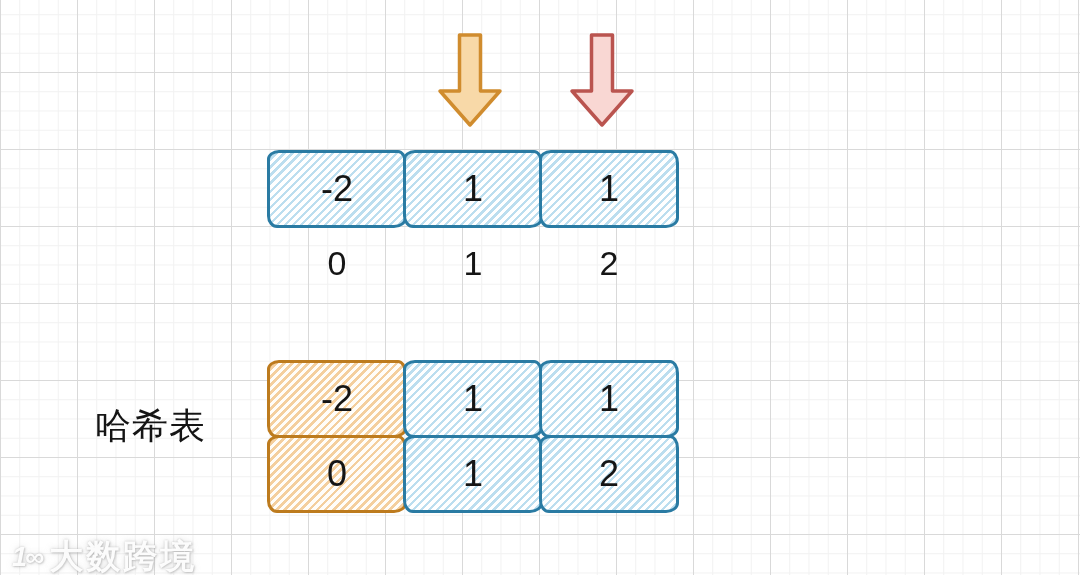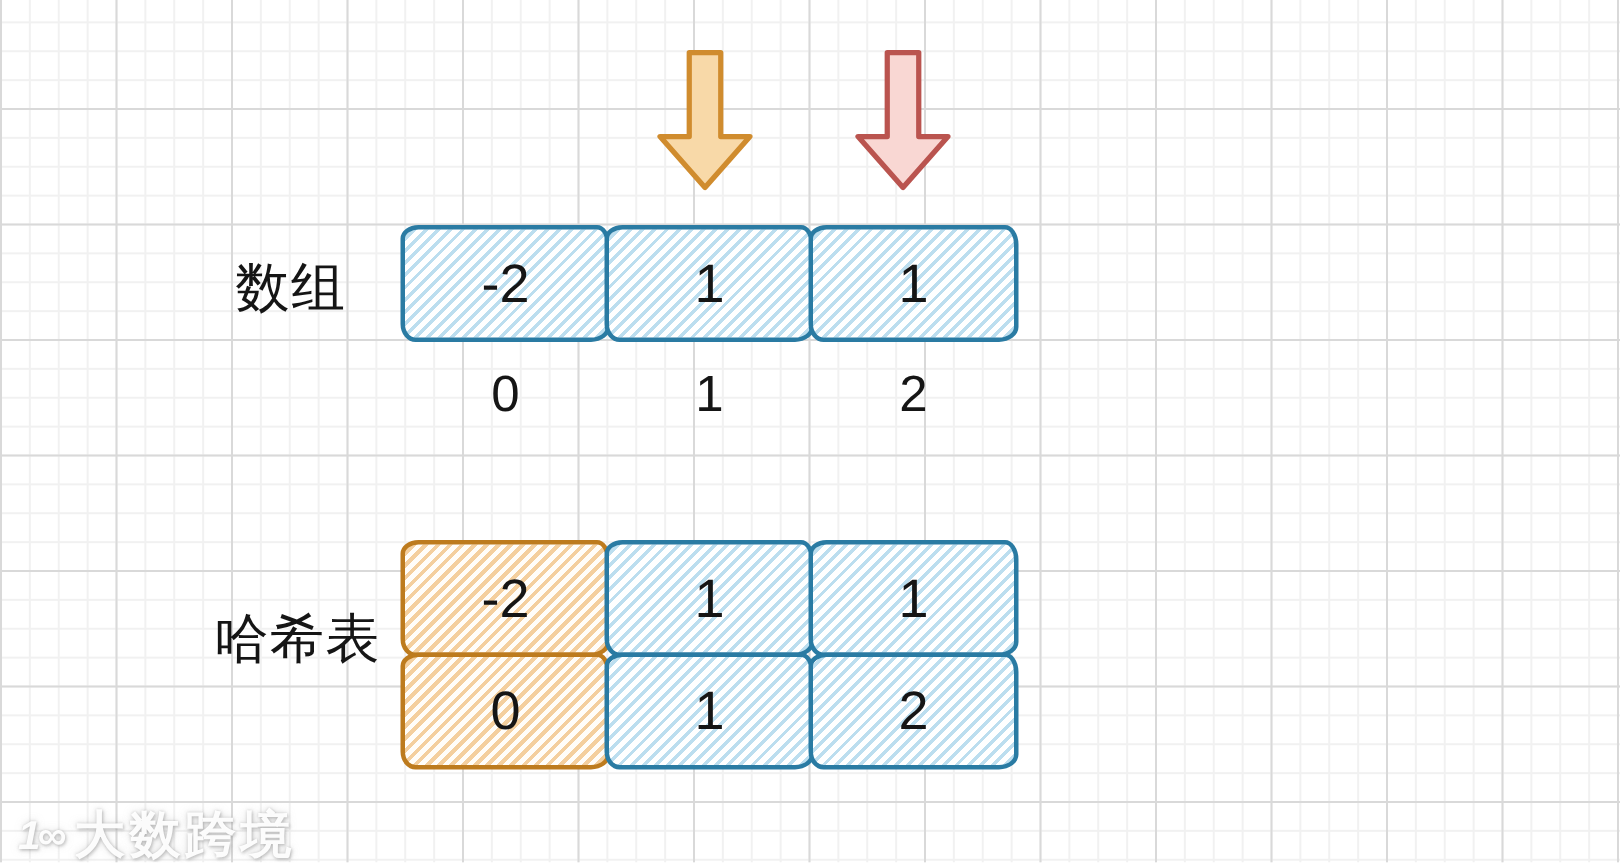--- a/index.html
+++ b/index.html
@@ -19,21 +19,21 @@
   }
 
   .side-label{
     position:absolute;
     font-size:36px;
     color:#151515;
     letter-spacing:1px;
     white-space:nowrap;
   }
   .array-label{left:157px;top:168px;}
-  .hash-label{left:95px;top:402px;margin-left:48px;}
+  .hash-label{left:95px;top:402px;}
 
   .cell-row{
     position:absolute;
     display:flex;
   }
   .cell{
     box-sizing:border-box;
     width:140px;height:78px;
     display:flex;align-items:center;justify-content:center;
     font-size:36px;color:#151515;
@@ -84,21 +84,20 @@
 
 <div class="canvas">
 
   <svg class="arrow arrow-orange" viewBox="0 0 66 96" aria-hidden="true">
     <path d="M22.5 2 H43.5 V58 H63 L33 92 L3 58 H22.5 Z" fill="#f8d9a8"></path>
   </svg>
   <svg class="arrow arrow-pink" viewBox="0 0 66 96" aria-hidden="true">
     <path d="M22.5 2 H43.5 V58 H63 L33 92 L3 58 H22.5 Z" fill="#f9d7d3"></path>
   </svg>
 
-  <div class="side-label array-label">数组</div>
 
   <div class="cell-row array-row">
     <div class="cell">
       <span>-2</span>
     </div>
     <div class="cell">
       <span>1</span>
     </div>
     <div class="cell">
       <span>1</span>

